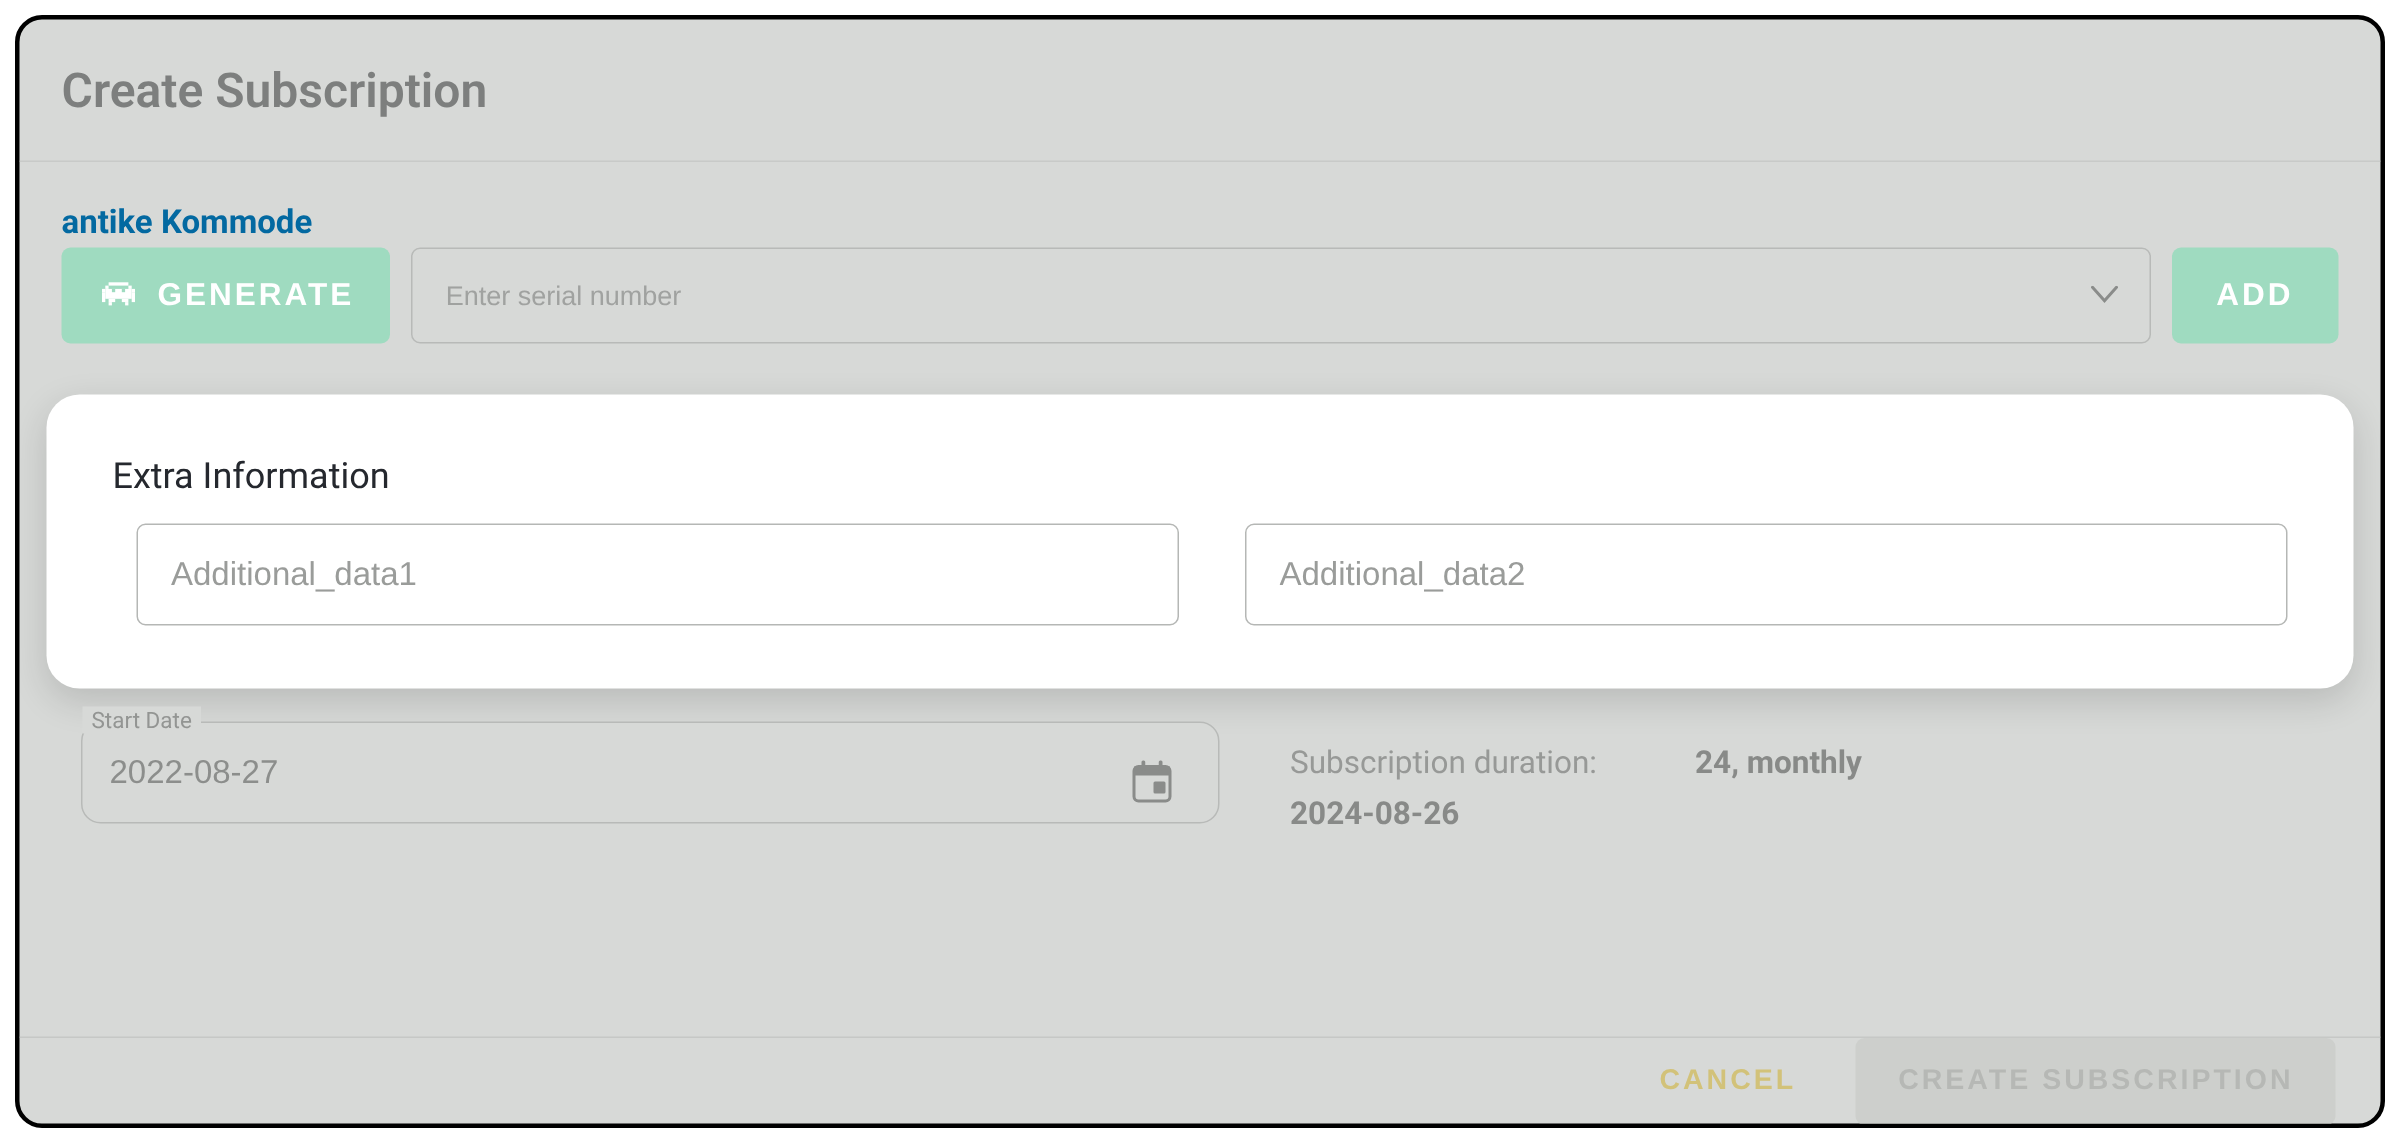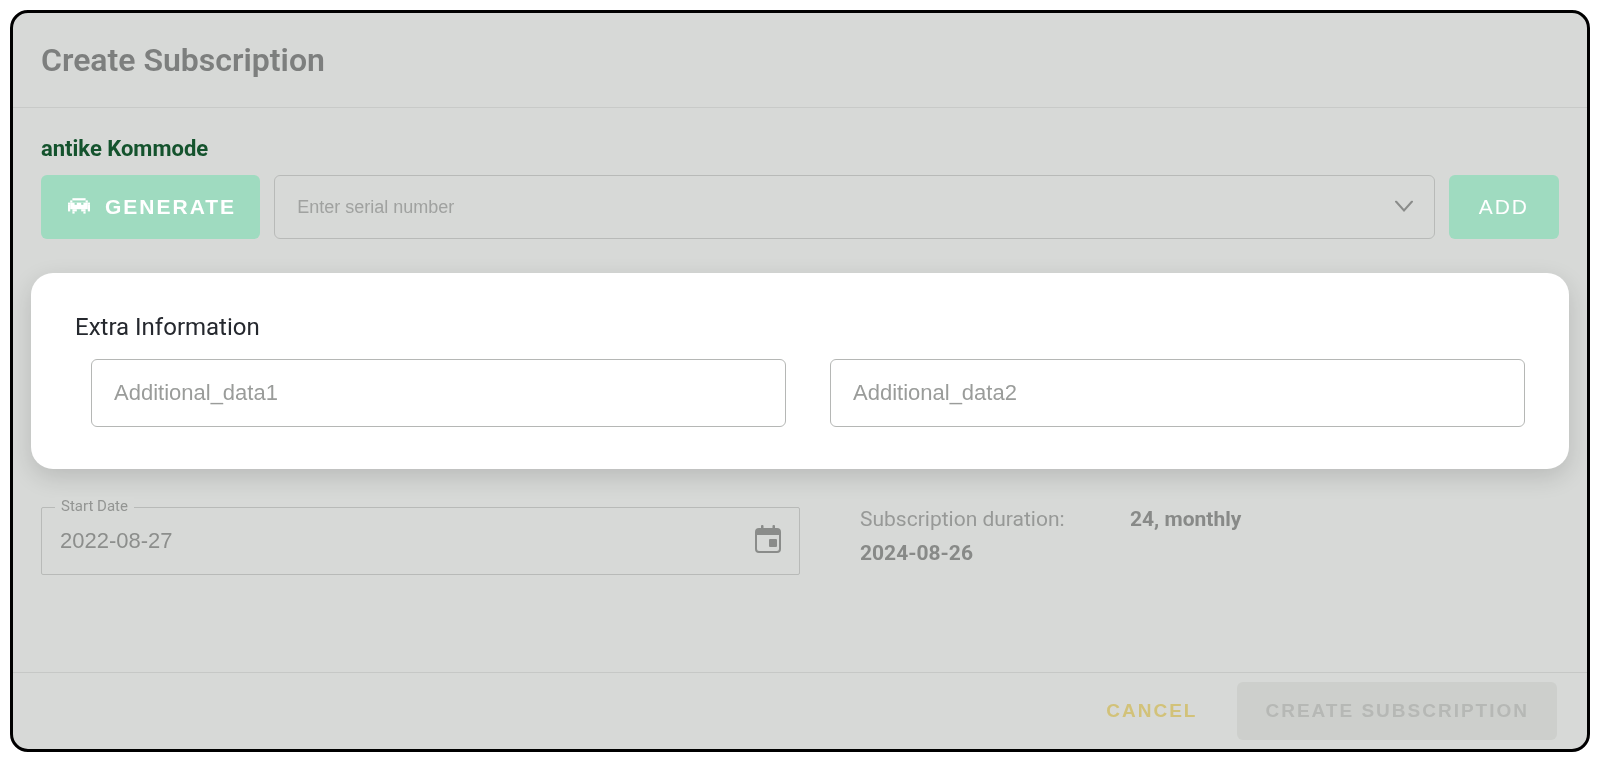--- a/index.html
+++ b/index.html
@@ -33,22 +33,22 @@
     margin-bottom: 28px;
   }
   .divider {
     height: 1px;
     background: #c8cac8;
     margin: 0 -28px 28px -28px;
   }
   .item-name {
     font-size: 22px;
     font-weight: 700;
-    color: #14532d;
-    margin-bottom: 14px;
+    color: #0369a1;
+    margin-bottom: 4px;
   }
   .serial-row {
     display: flex;
     gap: 14px;
     align-items: flex-end;
     margin-bottom: 34px;
   }
   .btn-generate {
     background: #9fdbc0;
     color: #ffffff;
@@ -96,21 +96,21 @@
     pointer-events: none;
   }
   .btn-add {
     background: #9fdbc0;
     color: #ffffff;
     border: none;
     border-radius: 6px;
     padding: 0 30px;
     height: 64px;
     font-size: 21px;
-    font-weight: 400;
+    font-weight: 700;
     letter-spacing: 2px;
     cursor: pointer;
   }
 
   
   .extra-card {
     position: relative;
     margin: 0 -10px 22px -10px;
     background: #ffffff;
     border-radius: 22px;
@@ -145,45 +145,45 @@
 
   .duration-title {
     font-size: 24px;
     font-weight: 700;
     color: #828482;
     margin-bottom: 14px;
   }
   .duration-row {
     display: flex;
     gap: 60px;
-    align-items: flex-end;
   }
   .date-field {
     flex: 0 0 50%;
     position: relative;
   }
   .date-legend {
     position: absolute;
     top: -10px;
     left: 14px;
     background: #d7d9d7;
     padding: 0 6px;
     font-size: 15px;
     color: #939593;
   }
   .date-input {
     width: 100%;
     height: 68px;
     border: 1px solid #b8bab8;
-    border-radius: 2px;
+    border-radius: 13px;
     background: #d7d9d7;
     font-size: 22px;
     color: #8c8e8c;
     padding: 0 56px 0 18px;
     outline: none;
+    margin-left: 13px;
   }
   .calendar-icon {
     position: absolute;
     right: 18px;
     top: 50%;
     transform: translateY(-50%);
     color: #8a8c8a;
   }
   .duration-info {
     flex: 1;
@@ -201,21 +201,21 @@
   }
   .info-value {
     font-weight: 700;
     color: #888a88;
   }
   .footer {
     position: absolute;
     bottom: 0;
     left: 0;
     right: 0;
-    height: 77px;
+    height: 58px;
     display: flex;
     align-items: center;
     justify-content: flex-end;
     gap: 20px;
     padding: 0 30px;
     border-top: 1px solid #c6c8c6;
   }
   .btn-cancel {
     background: transparent;
     border: none;

